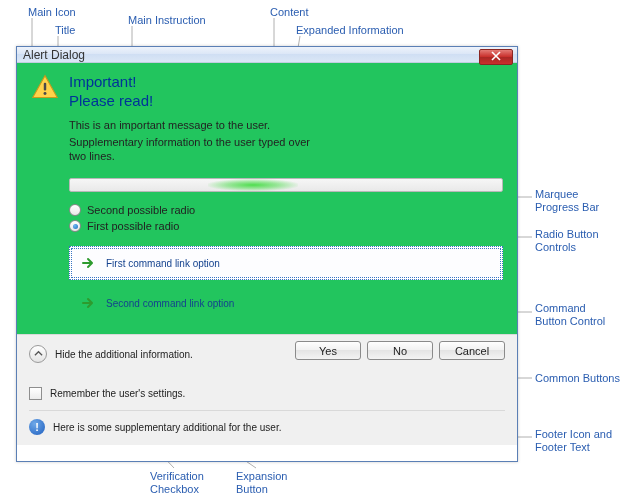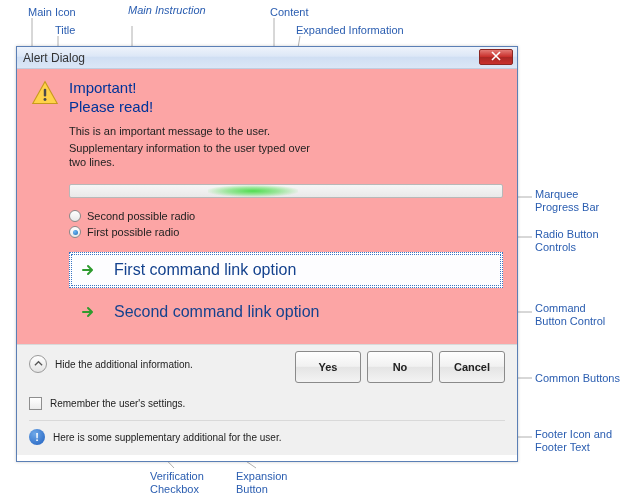--- a/index.html
+++ b/index.html
@@ -36,21 +36,21 @@
     position: absolute;
     left: 16px;
     top: 46px;
     width: 502px;
     height: 416px;
     border: 1px solid #5b7fb5;
     background: #fff;
     box-shadow: 0 0 3px rgba(0,0,0,.2);
   }
   .titlebar {
-    height: 22px;
+    height: 16px;
     background: linear-gradient(to bottom, #eef3fb 0%, #dce7f7 45%, #cfdef3 46%, #dbe7f6 100%);
     border-bottom: 1px solid #c0cde0;
     position: relative;
     display: flex;
     align-items: center;
     padding: 0 6px;
     font-size: 12px;
     color: #333;
   }
   .close-btn {
@@ -63,21 +63,21 @@
     border: 1px solid #8a2622;
     border-radius: 2px;
     display: flex;
     align-items: center;
     justify-content: center;
   }
   .close-btn svg { width: 10px; height: 10px; }
 
   .content-area {
     padding: 10px 14px 8px 14px;
-    background: #fca5a5;
+    background: #22c55e;
   }
   .header-row {
     display: flex;
     gap: 10px;
   }
   .warn-icon {
     width: 28px; height: 28px;
     flex-shrink: 0;
   }
   .main-instruction {
@@ -141,22 +141,22 @@
     border-radius: 50%;
   }
   .command-links {
     margin-top: 12px;
   }
   .cmd-link {
     border: 1px solid transparent;
     padding: 8px 10px;
     display: flex;
     align-items: center;
-    gap: 18px;
-    font-size: 16px;
+    gap: 10px;
+    font-size: 10px;
     color: #14428e;
     cursor: pointer;
     margin-bottom: 6px;
   }
   .cmd-link.sel {
     border: 1px dotted #3a76c4;
     outline: 1px dotted #3a76c4;
     outline-offset: -3px;
     background: #fdfdff;
   }
@@ -199,31 +199,30 @@
   }
   .btns {
     position: absolute;
     right: 0;
     top: -2px;
     display: flex;
     gap: 6px;
   }
   .btn {
     min-width: 66px;
-    height: 32px;
+    height: 19px;
     border: 1px solid #8a8a8a;
     border-radius: 3px;
     background: linear-gradient(to bottom, #fefefe 0%, #f1f1f1 48%, #e4e4e4 50%, #f3f3f3 100%);
     font-size: 11px;
     color: #222;
     display: flex;
     align-items: center;
     justify-content: center;
     cursor: pointer;
-    font-weight: bold;
   }
   .footer-info {
     border-top: 1px solid #d9d9d9;
     margin-top: 8px;
     padding-top: 8px;
     display: flex;
     align-items: center;
     gap: 8px;
   }
   .info-icon {
@@ -236,21 +235,21 @@
     color: #fff;
     font-weight: bold;
     font-size: 11px;
   }
 </style>
 </head>
 <body>
 
 <div class="callout" style="left:28px; top:6px;">Main Icon</div>
 <div class="callout" style="left:55px; top:24px;">Title</div>
-<div class="callout" style="left:128px; top:4px;font-style:italic;">Main Instruction</div>
+<div class="callout" style="left:128px; top:14px;">Main Instruction</div>
 <div class="callout" style="left:270px; top:6px;">Content</div>
 <div class="callout" style="left:296px; top:24px;">Expanded Information</div>
 <div class="callout" style="left:535px; top:188px;">Marquee
 Progress Bar</div>
 <div class="callout" style="left:535px; top:228px;">Radio Button
 Controls</div>
 <div class="callout" style="left:535px; top:302px;">Command
 Button Control</div>
 <div class="callout" style="left:535px; top:372px;">Common Buttons</div>
 <div class="callout" style="left:535px; top:428px;">Footer Icon and

